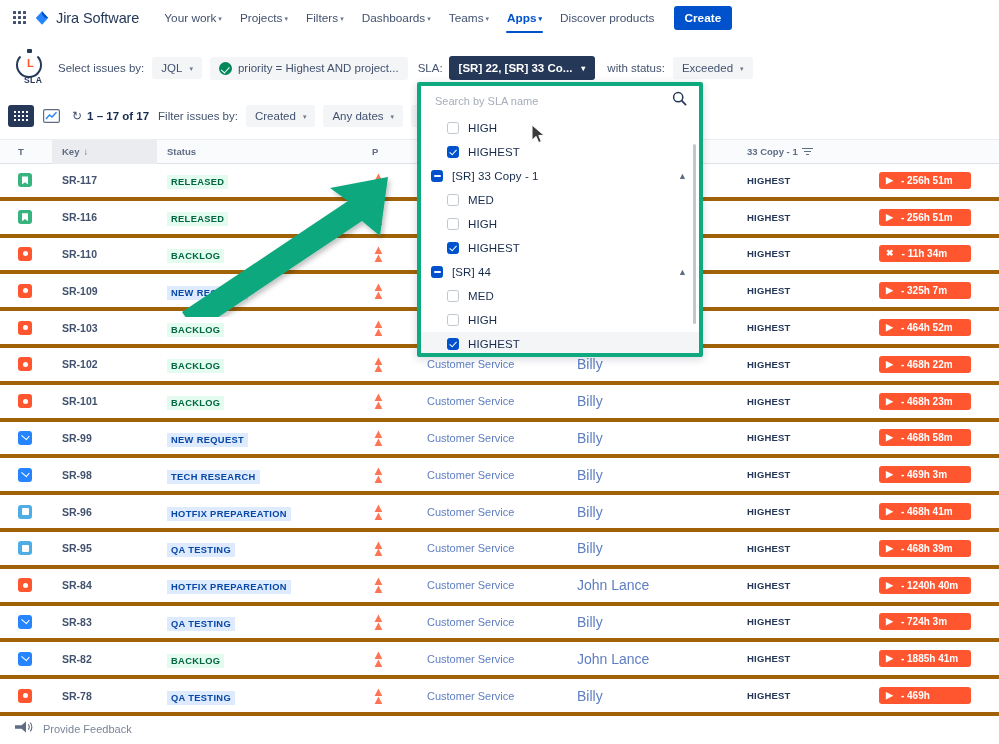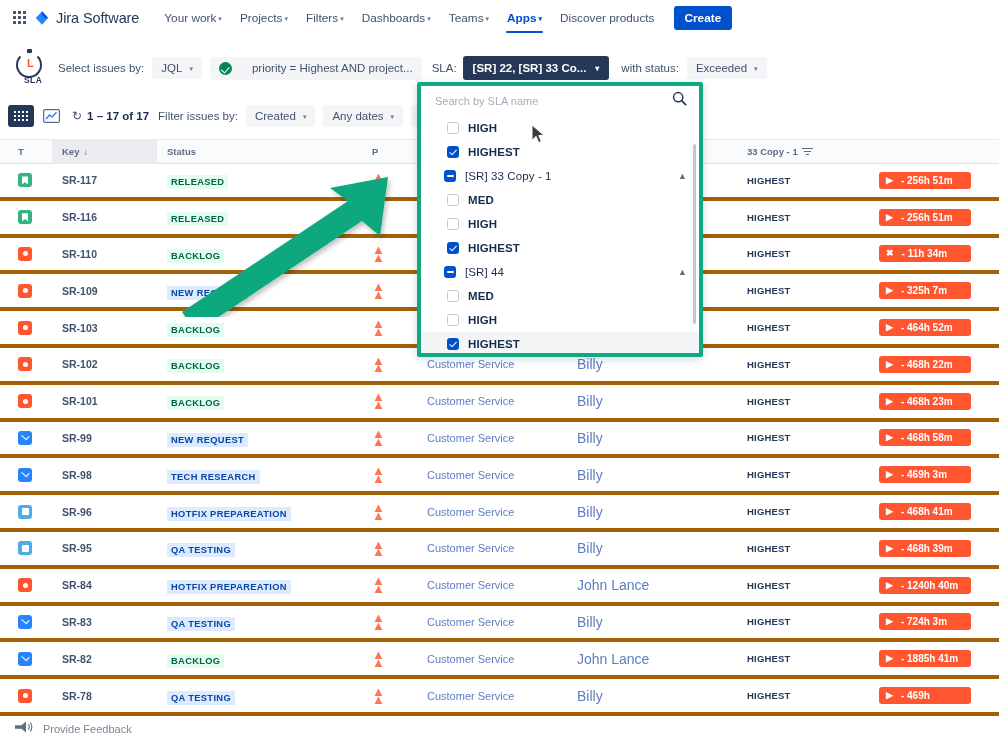--- a/index.html
+++ b/index.html
@@ -54,21 +54,21 @@
   }
   .sla-logo .stem { position:absolute; left:19px; top:1px; width:5px; height:4px; background:#253858; border-radius:1px; }
   .sla-logo .hand { position:absolute; left:19px; top:9px; font-size:11px; font-weight:700; color:#FF5630; }
   .sla-logo .lbl { position:absolute; left:16px; top:27px; font-size:8.5px; font-weight:700; color:#253858; letter-spacing:0.4px;}
   .tb-label { font-size:11.5px; color:#42526E; margin-left:6px; }
   .pill {
     display:flex; align-items:center; gap:7px; background:#F4F5F7; border-radius:3px;
     padding:5px 9px; margin-left:8px; font-size:11.5px; color:#42526E; cursor:pointer;
   }
   .pill.plain { background:#F4F5F7; }
-  .jql-chip { display:flex; align-items:center; gap:20px; }
+  .jql-chip { display:flex; align-items:center; gap:6px; }
   .check-circle { width:13px; height:13px; border-radius:50%; background:#00875A; position:relative; flex:none; }
   .check-circle::after {
     content:""; position:absolute; left:3.6px; top:3px; width:4px; height:6.5px;
     border:solid #fff; border-width:0 1.6px 1.6px 0; transform:rotate(42deg);
   }
   .sla-select {
     display:flex; align-items:center; gap:9px; background:#253858; color:#fff;
     border-radius:3px; padding:6px 10px; margin-left:6px; font-size:11.5px; font-weight:600; cursor:pointer;
   }
   .sla-select .caret { color:#fff; font-size:8px; }
@@ -151,23 +151,23 @@
     box-shadow:0 2px 8px rgba(9,30,66,0.18);
   }
   .dd-inner { position:absolute; inset:0; background:#fff; overflow:hidden; }
   .dd-search {
     height:30px; display:flex; align-items:center; justify-content:space-between;
     padding:0 12px 0 14px; border-bottom:1px solid #fff;
   }
   .dd-search .ph { font-size:11px; color:#A5ADBA; }
   .dd-list { }
   .dd-row { display:flex; align-items:center; height:24px; padding-left:26px; gap:9px; cursor:pointer; }
-  .dd-row.group { padding-left:23px; }
+  .dd-row.group { padding-left:10px; }
   .dd-row.hl { background:#F4F5F7; }
-  .dd-row .lbl { font-size:11.5px; color:#172B4D; font-weight:700; letter-spacing:0.1px; }
+  .dd-row .lbl { font-size:11.5px; color:#172B4D; font-weight:400; letter-spacing:0.1px; }
   .dd-row.group .lbl { font-weight:400; color:#172B4D; }
   .cbx { width:12px; height:12px; border:1.6px solid #C1C7D0; border-radius:2.5px; background:#fff; flex:none; }
   .cbx.on { background:#0052CC; border-color:#0052CC; position:relative; }
   .cbx.on::after {
     content:""; position:absolute; left:3.3px; top:1.2px; width:3.4px; height:6.2px;
     border:solid #fff; border-width:0 1.7px 1.7px 0; transform:rotate(42deg);
   }
   .cbx.ind { background:#0052CC; border-color:#0052CC; position:relative; }
   .cbx.ind::after {
     content:""; position:absolute; left:2px; top:4.2px; width:7px; height:1.8px; background:#fff; border-radius:1px;

